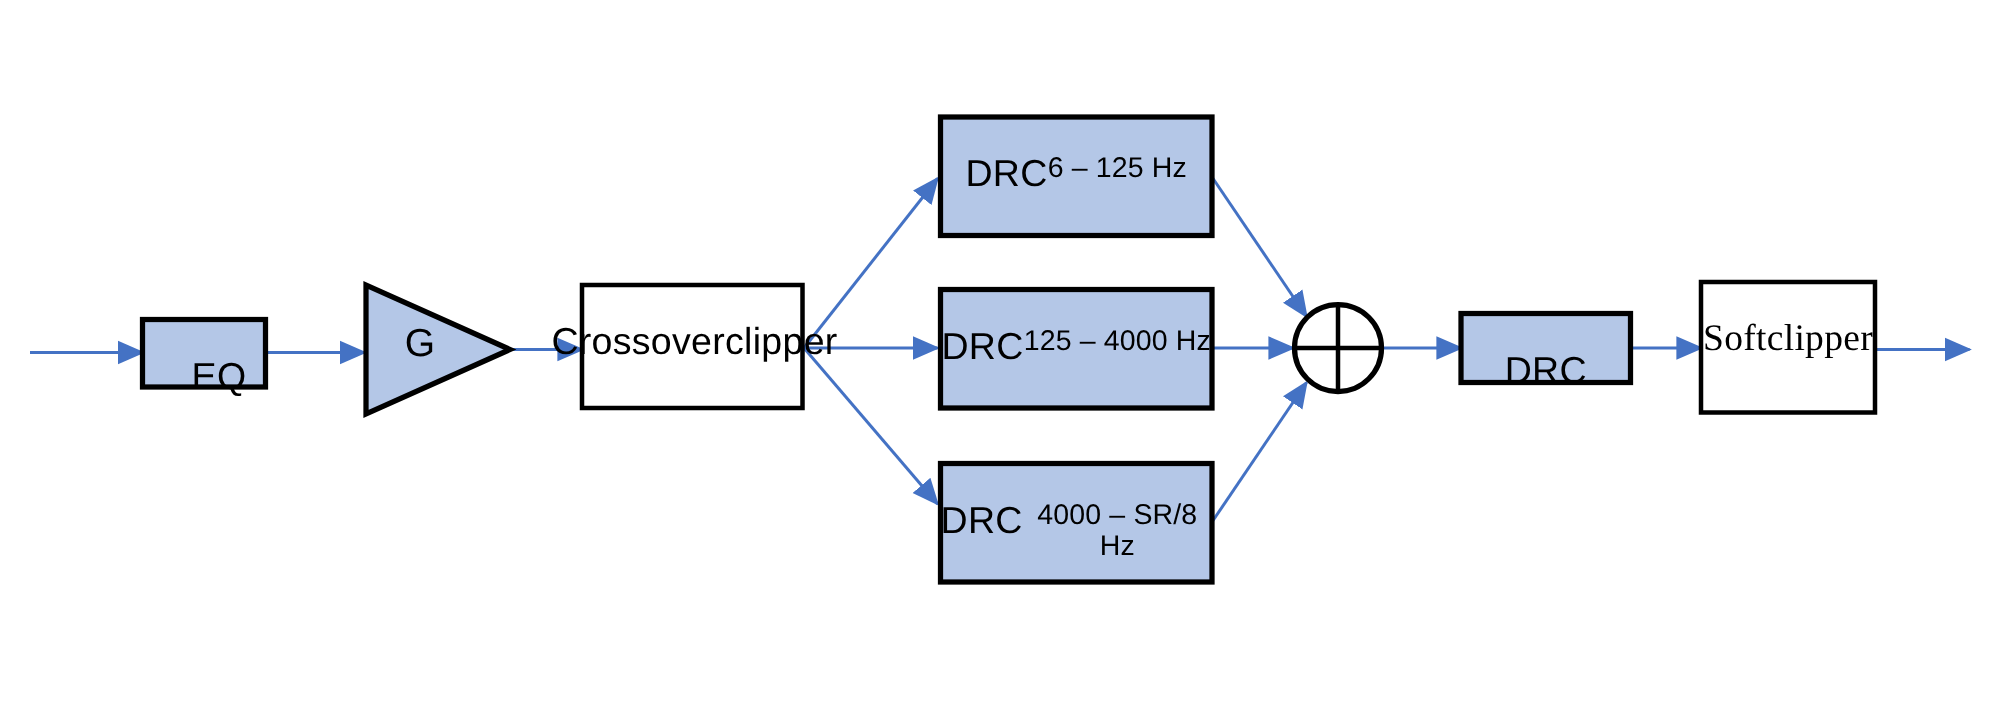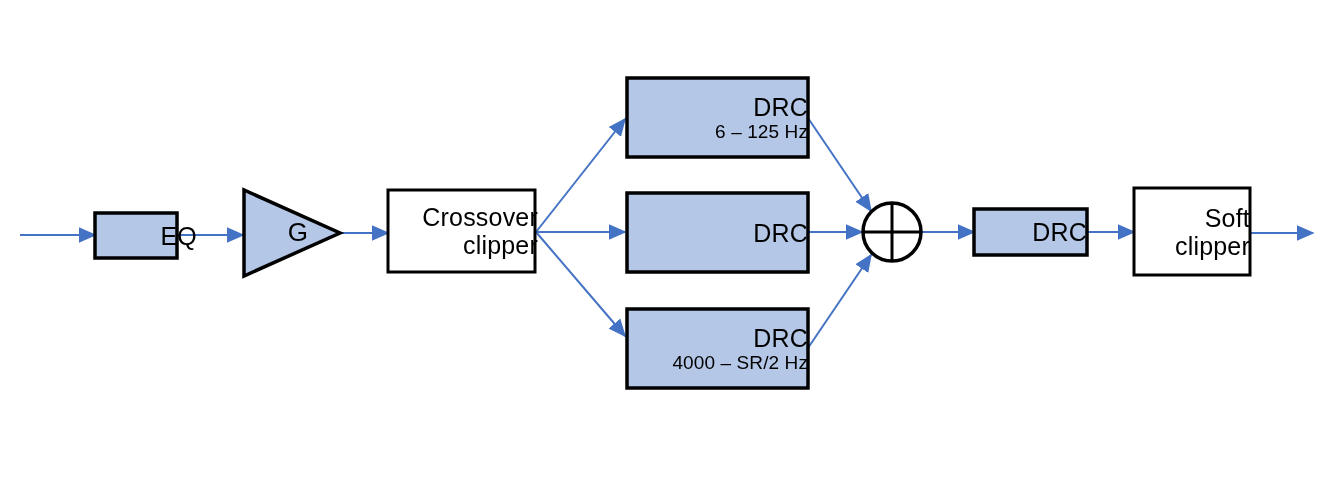--- a/index.html
+++ b/index.html
@@ -20,27 +20,27 @@
   #diagram-svg {
     position: absolute;
     left: 0;
     top: 0;
     width: 1338px;
     height: 482px;
   }
   .node-label {
     position: absolute;
     display: flex;
-    flex-direction: column;
-    align-items: flex-end;
+    align-items: flex-start;
     justify-content: center;
     text-align: center;
     color: #000000;
     pointer-events: none;
     line-height: 1.12;
+    margin-top: 24px;
   }
   .lbl-main {
     font-size: 25px;
     letter-spacing: 0.2px;
   }
   .lbl-sub {
     font-size: 19px;
     letter-spacing: 0.1px;
   }
   .lbl-two-line {
@@ -117,29 +117,30 @@
     <span class="lbl-two-line">clipper</span>
   </div>
 
   <div class="node-label" style="left:627px; top:78px; width:181px; height:79px;">
     <span class="lbl-main">DRC</span>
     <span class="lbl-sub">6 – 125 Hz</span>
   </div>
 
   <div class="node-label" style="left:627px; top:193px; width:181px; height:79px;">
     <span class="lbl-main">DRC</span>
+    <span class="lbl-sub">125 – 4000 Hz</span>
   </div>
 
   <div class="node-label" style="left:627px; top:309px; width:181px; height:79px;">
     <span class="lbl-main">DRC</span>
-    <span class="lbl-sub">4000 – SR/2 Hz</span>
+    <span class="lbl-sub">4000 – SR/8 Hz</span>
   </div>
 
   <div class="node-label" style="left:974px; top:209px; width:113px; height:46px;">
     <span class="lbl-main">DRC</span>
   </div>
 
-  <div class="node-label" style="left:1134px; top:188px; width:116px; height:87px;">
+  <div class="node-label" style="left:1134px; top:188px; width:116px; height:87px;font-family:Liberation Serif, serif;">
     <span class="lbl-two-line">Soft</span>
     <span class="lbl-two-line">clipper</span>
   </div>
 
 </div>
 
 </body></html>

